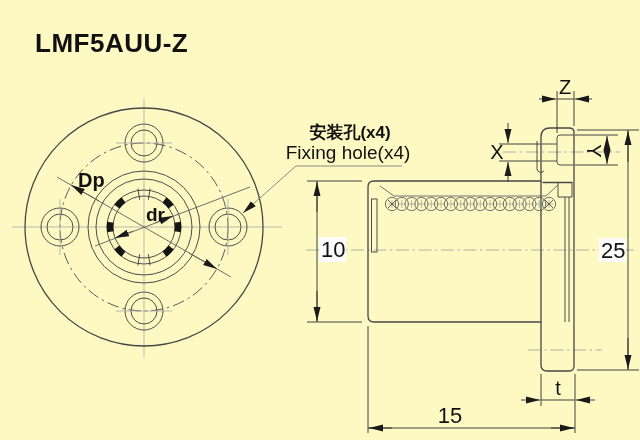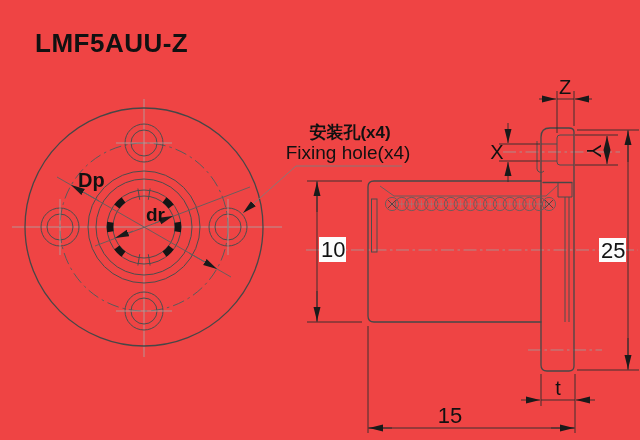--- a/index.html
+++ b/index.html
@@ -1,16 +1,16 @@
 <!DOCTYPE html>
 <html><head>
 <meta charset="utf-8">
 <style>
   html,body{margin:0;padding:0;background:#fcfcfc;}
-  .stage{position:relative;width:640px;height:440px;background:#ef4444;overflow:hidden;
+  .stage{position:relative;width:640px;height:440px;background:#fef9c3;overflow:hidden;
          font-family:"Liberation Sans", sans-serif;}
   svg{display:block}
   text{fill:#111;font-family:"Liberation Sans", sans-serif;}
   .ol  {stroke:#474747;stroke-width:1.3;fill:none;stroke-linejoin:round;stroke-linecap:round;}
   .ol2 {stroke:#4d4d4d;stroke-width:1;fill:none;}
   .thin{stroke:#5f5f5f;stroke-width:.9;fill:none;}
   .dim {stroke:#2e2e2e;stroke-width:.9;fill:none;}
   .cl  {stroke:#a9a9a9;stroke-width:.8;fill:none;}
   .cld {stroke:#a0a0a0;stroke-width:.8;fill:none;stroke-dasharray:13 3.5 2.5 3.5;}
   .bolt{stroke:#5a5a5a;stroke-width:1;fill:none;stroke-dasharray:12 4 2.5 4;}

